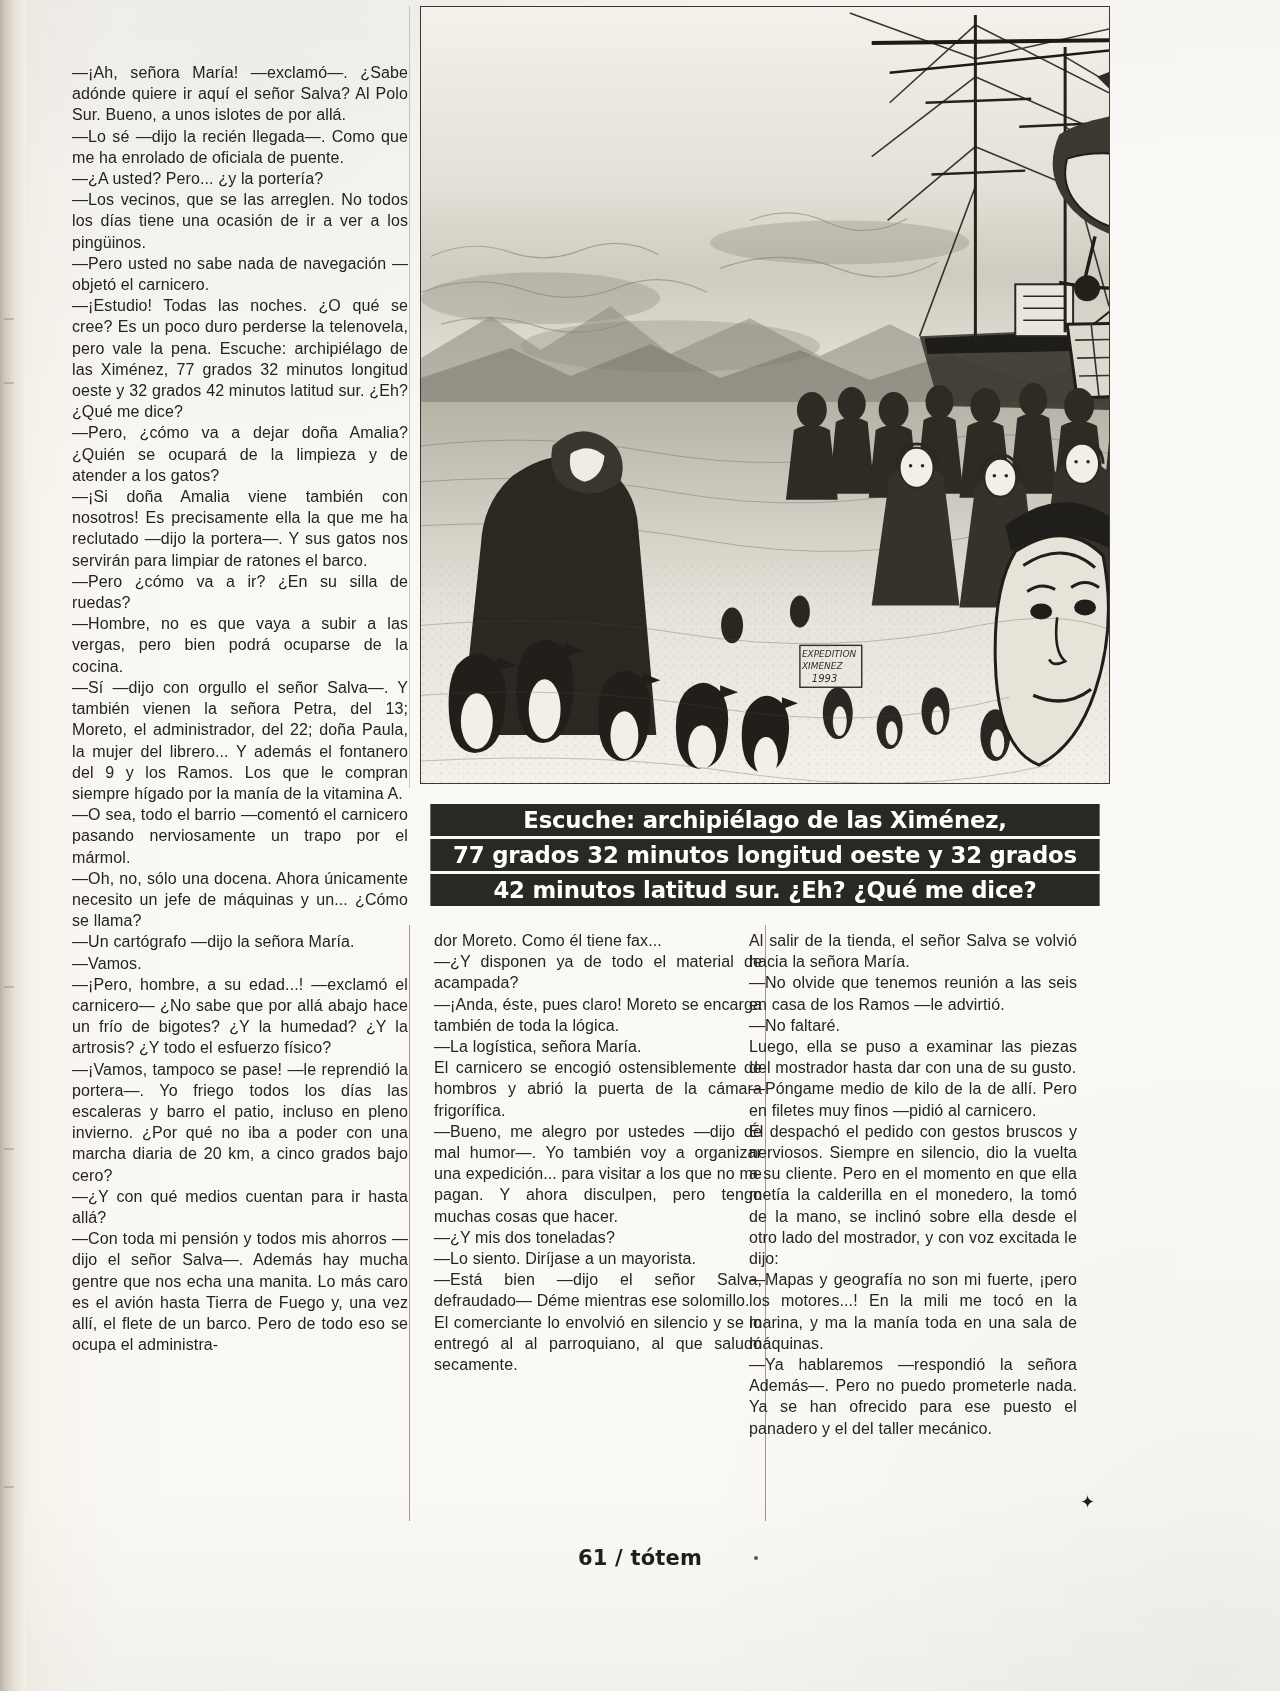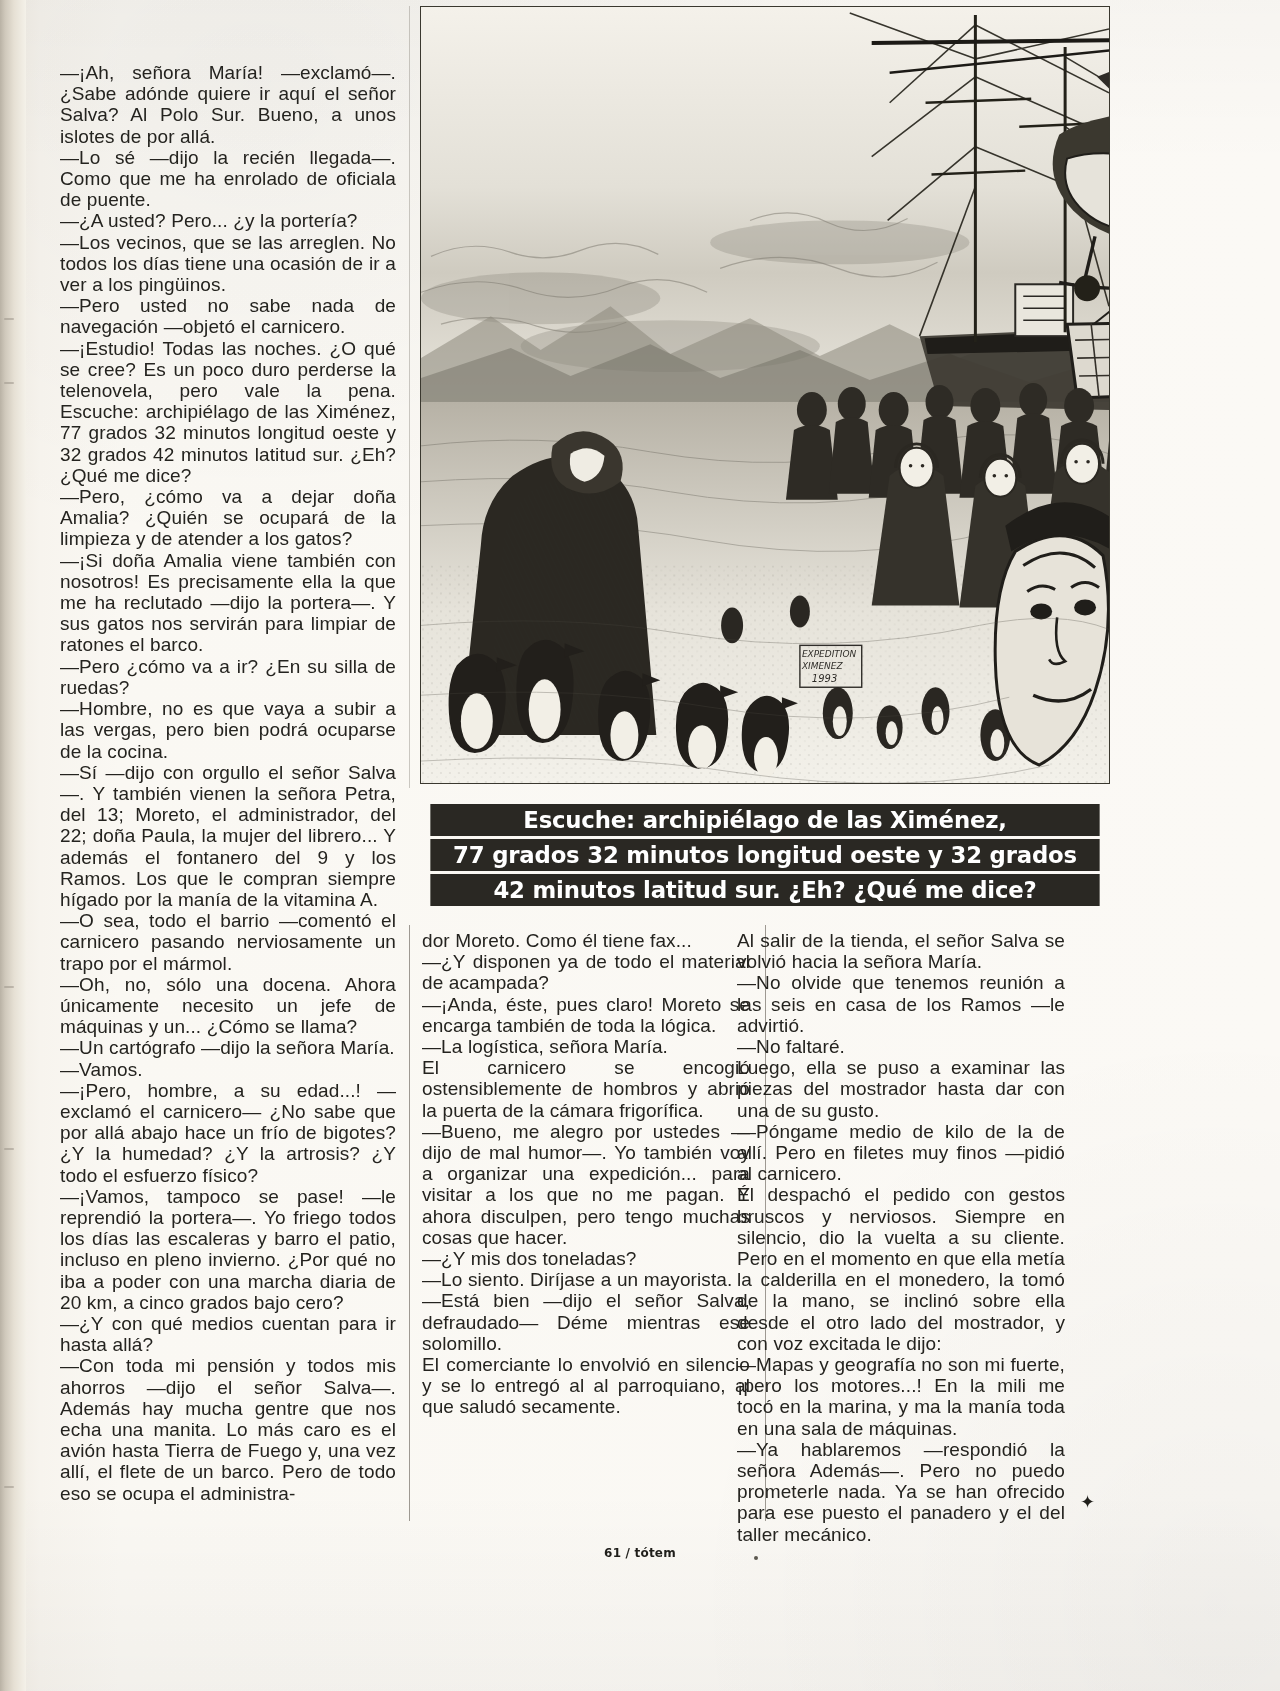--- a/index.html
+++ b/index.html
@@ -50,28 +50,29 @@
     width: 10px;
     height: 2px;
     background: #9d968a;
     opacity: .55;
     border-radius: 1px;
   }
 
   
   .col {
     position: absolute;
-    font-size: 19px;
+    font-size: 16px;
     line-height: 21.2px;
     color: #24231f;
     text-align: justify;
     text-justify: inter-word;
     letter-spacing: .1px;
     word-spacing: .1px;
     hyphens: manual;
+    margin-left: 12px;
   }
   .col p {
     margin: 0;
     text-indent: 0;
   }
 
   #col-left {
     left: 60px;
     top: 62px;
     width: 336px;
@@ -141,21 +142,21 @@
 
   
   #footer {
     position: absolute;
     left: 0;
     top: 1546px;
     width: 1280px;
     text-align: center;
     font-family: "DejaVu Sans", sans-serif;
     font-weight: bold;
-    font-size: 12px;
+    font-size: 21px;
     color: #1f1e1a;
     letter-spacing: .2px;
   }
   #footer-dot {
     position: absolute;
     left: 754px;
     top: 1556px;
     width: 4px; height: 4px;
     background: #5c584f;
     border-radius: 50%;

